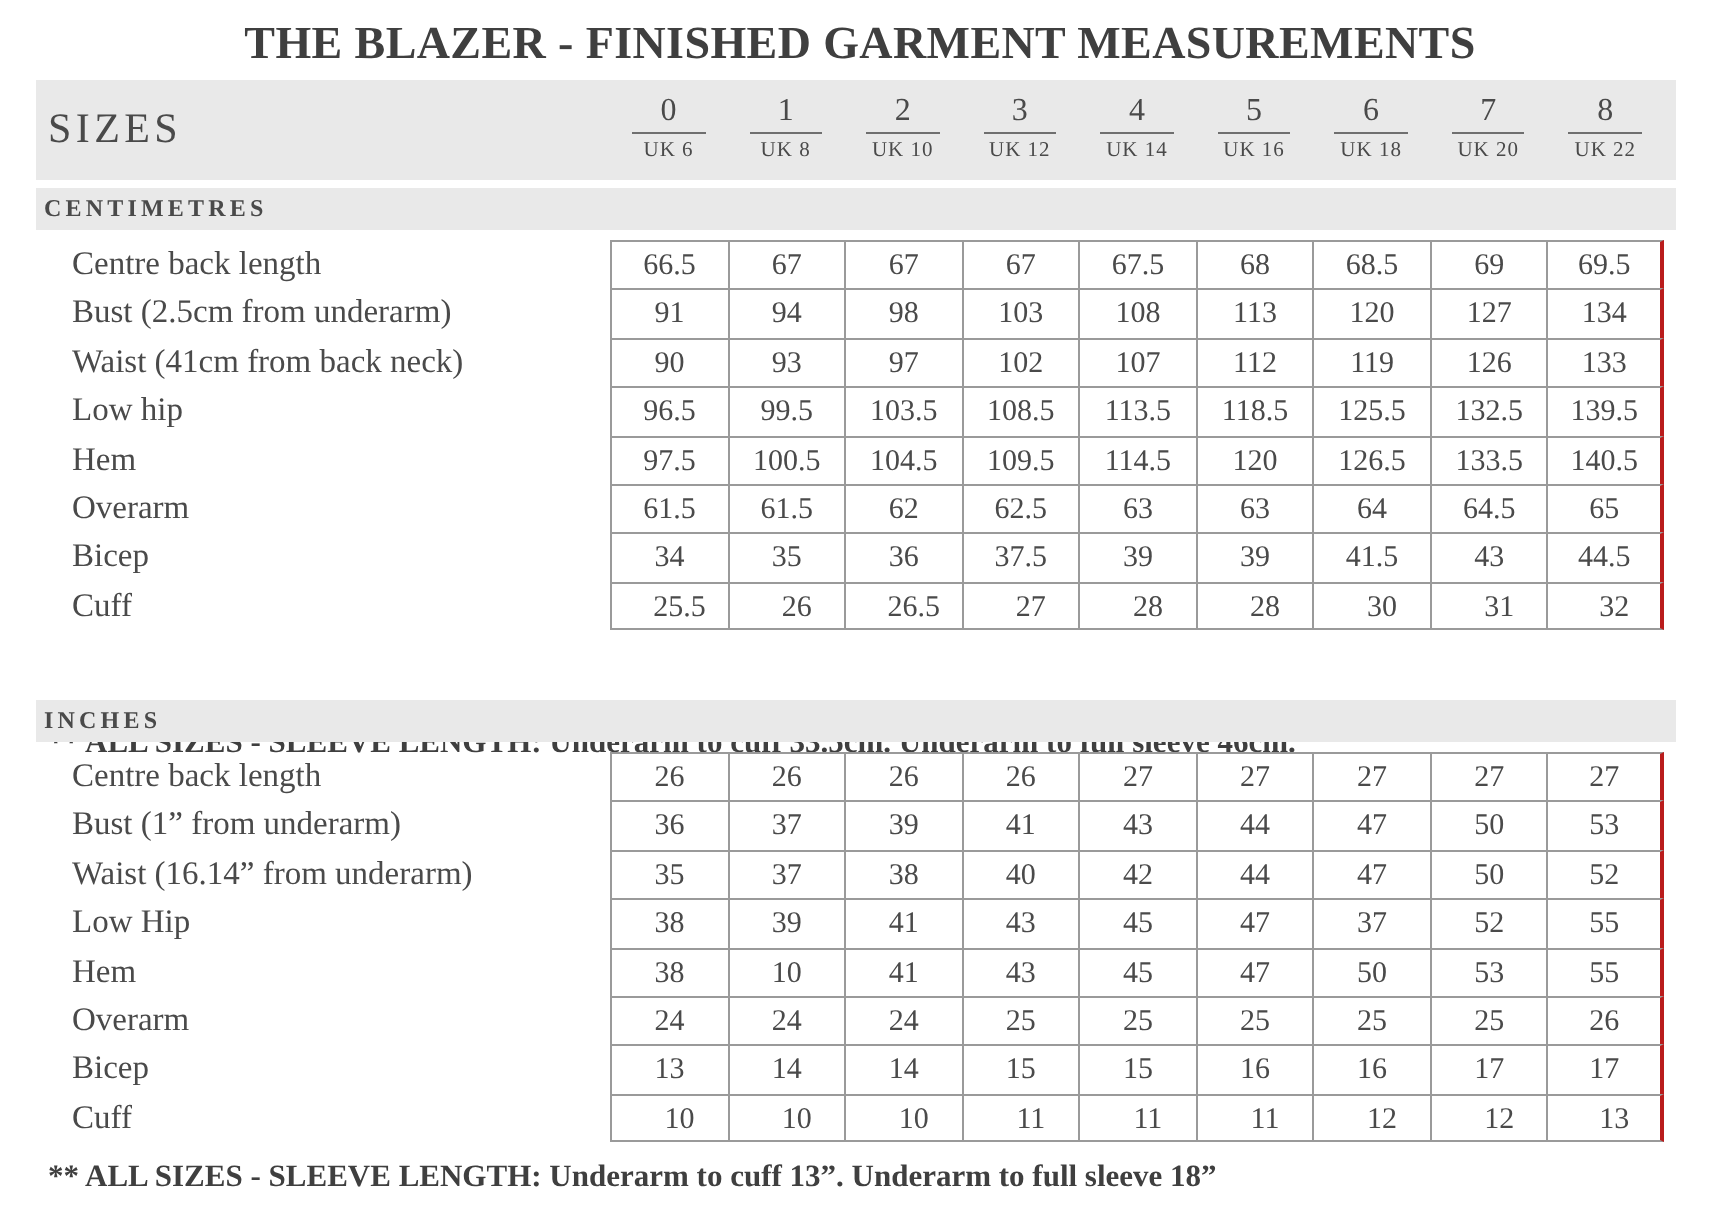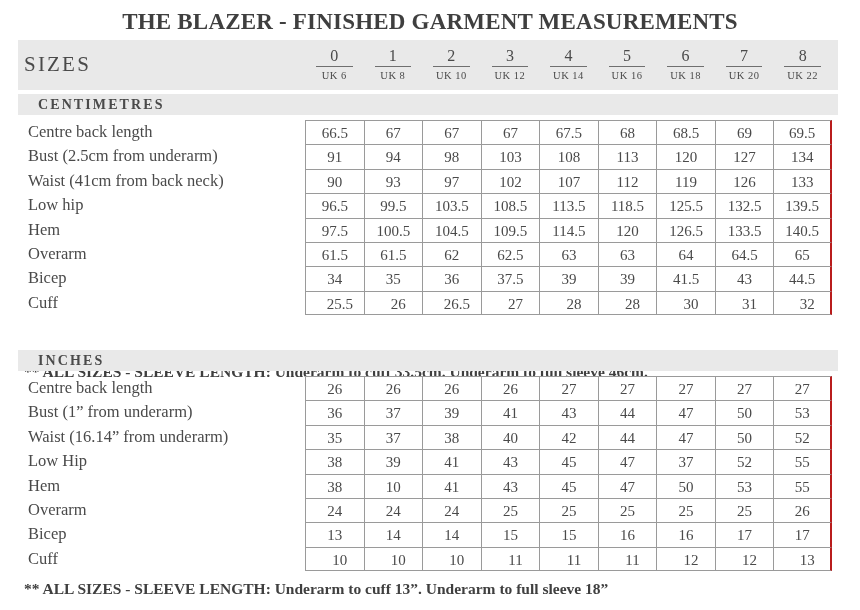--- a/index.html
+++ b/index.html
@@ -55,22 +55,22 @@
     left: 24px;
     top: 52px;
     font-size: 21px;
     letter-spacing: 2.2px;
     color: #4a4a4a;
     font-variant: small-caps;
     font-weight: normal;
   }
   .section-label {
     position: absolute;
-    left: 38px;
-    font-size: 14px;
+    left: 22px;
+    font-size: 12px;
     letter-spacing: 2.1px;
     font-weight: bold;
     color: #4a4a4a;
   }
   .section-cm   { top: 97px; }
   .section-inch { top: 353px; }
 
   
   .size-headers {
     position: absolute;
@@ -111,21 +111,21 @@
   }
   .block-cm   { top: 120px; }
   .block-inch { top: 376px; }
 
   .row {
     position: relative;
     height: 24.4px;
   }
   .row-label {
     position: absolute;
-    left: 28px;
+    left: 36px;
     top: 0;
     height: 24.4px;
     line-height: 24.4px;
     font-size: 16.5px;
     color: #4a4a4a;
     white-space: nowrap;
   }
   .row-cells {
     position: absolute;
     left: 305px;

